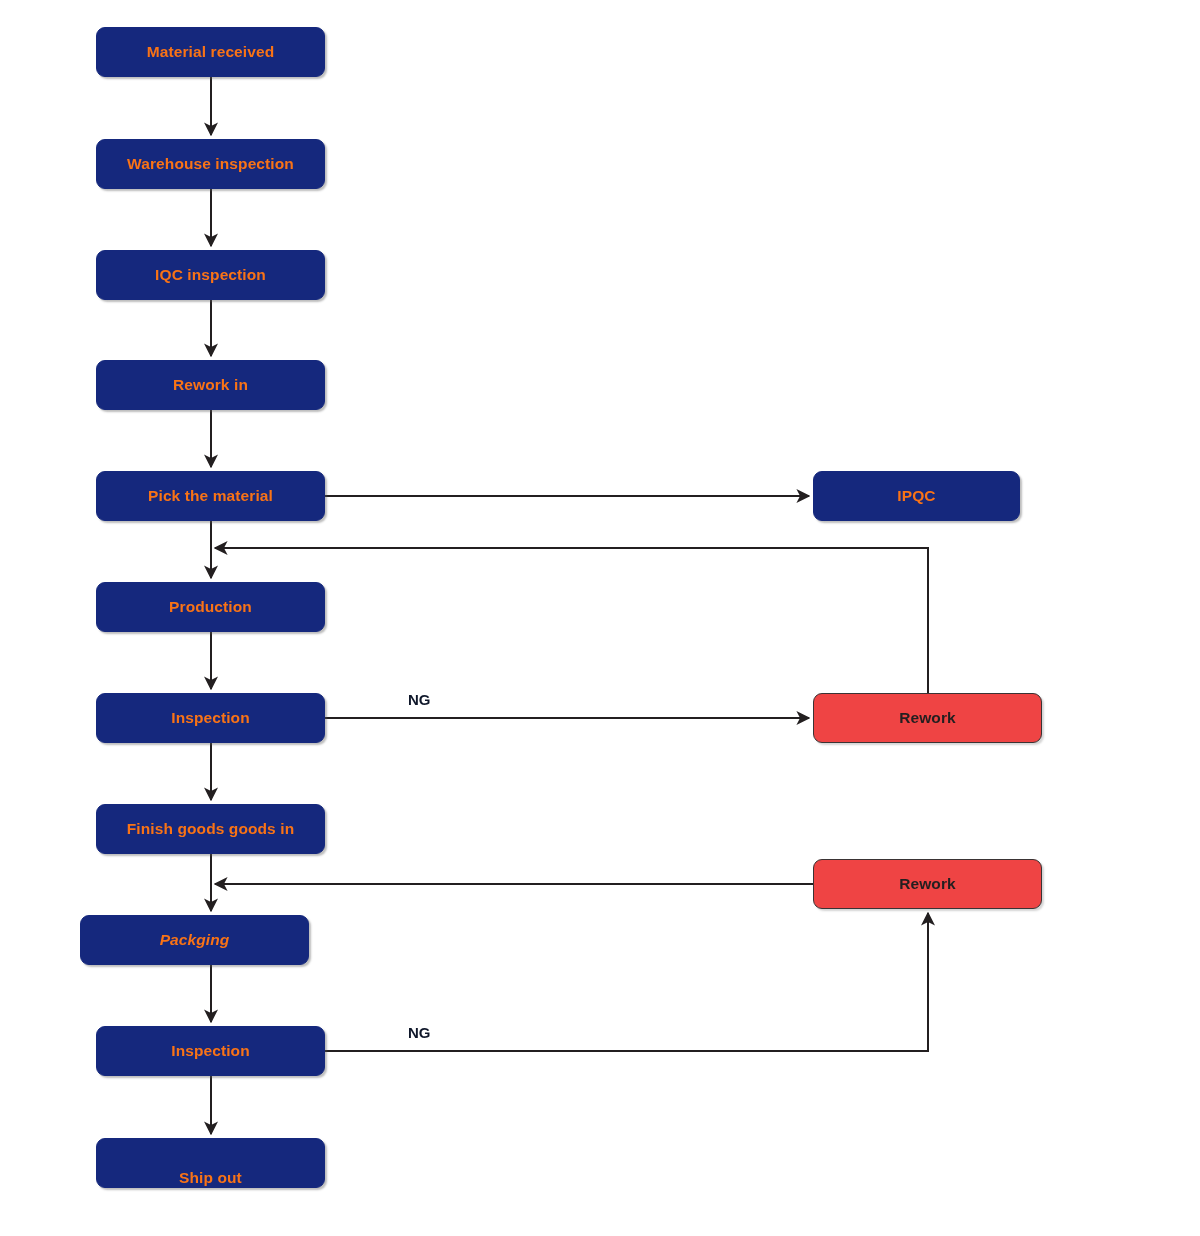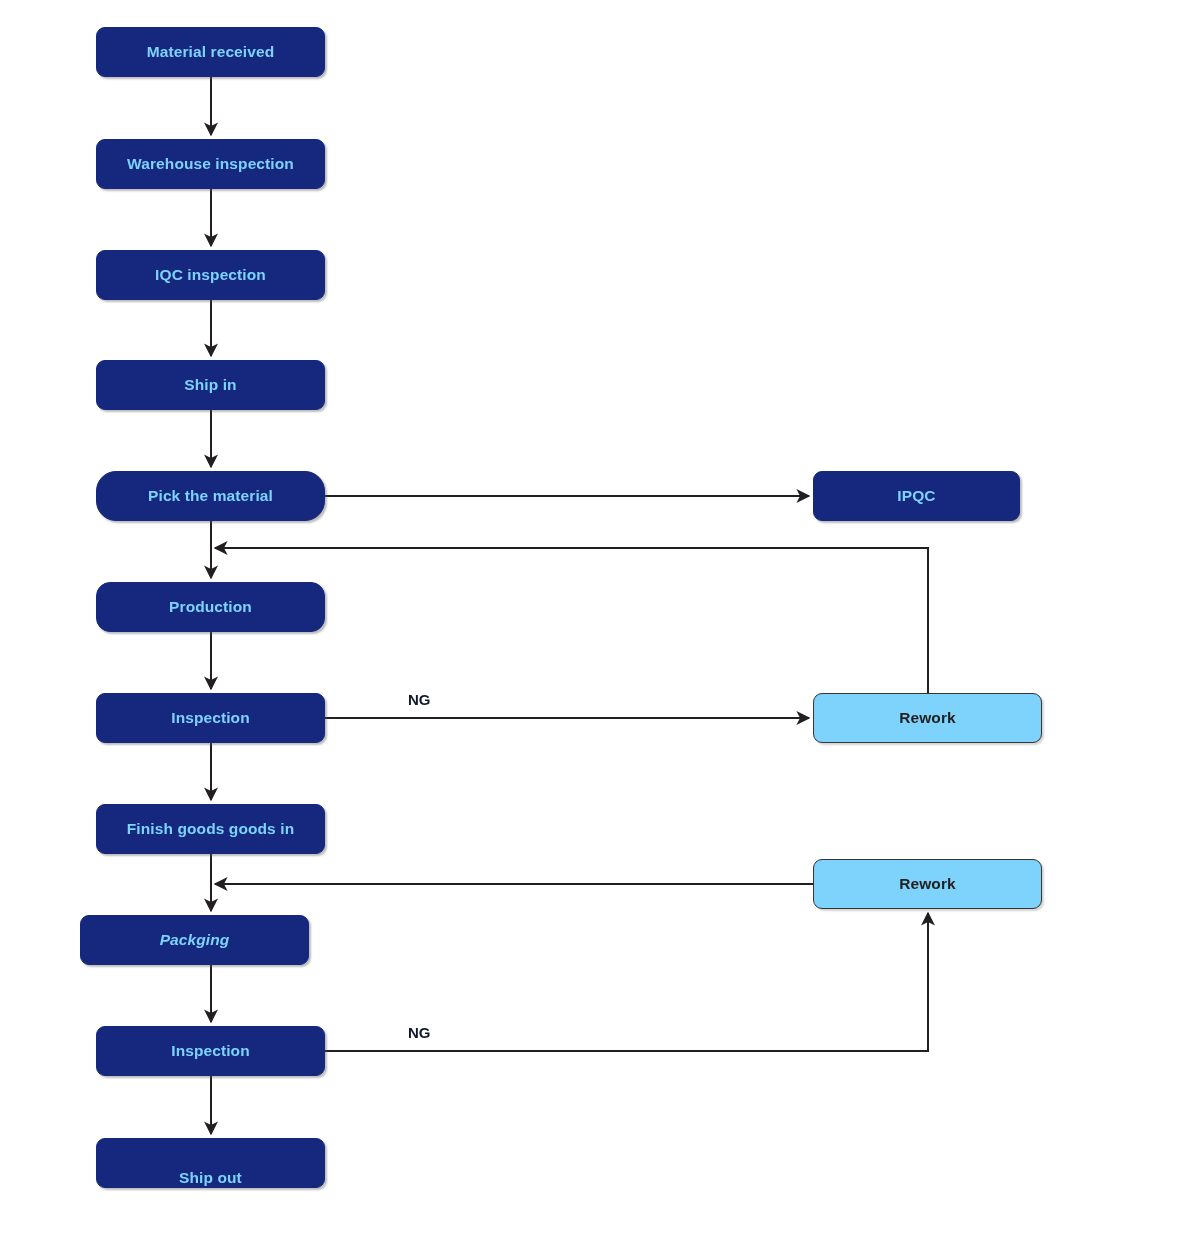--- a/index.html
+++ b/index.html
@@ -32,26 +32,26 @@
     align-items: center;
     justify-content: center;
     border-radius: 9px;
     font-size: 15.5px;
     font-weight: bold;
     letter-spacing: 0.1px;
     white-space: nowrap;
   }
   .node.process {
     background: #15287d;
-    color: #7dd3fc;
+    color: #f97316;
     border: 1px solid #15287d;
     box-shadow: 2px 2px 2px rgba(90, 90, 90, 0.40);
   }
   .node.rework {
-    background: #7dd3fc;
+    background: #ef4444;
     color: #231f20;
     border: 1.4px solid #3a3334;
     box-shadow: 2px 2px 2px rgba(120, 120, 120, 0.32);
   }
   .edge-label {
     position: absolute;
     font-size: 15px;
     font-weight: bold;
     color: #0f172a;
     white-space: nowrap;
@@ -109,32 +109,32 @@
 
   <div class="node process" style="left:96px; top:250px; width:229px; height:50px;">
     <span>IQC inspection</span>
   </div>
 
   <div class="node process" style="left:96px; top:139px; width:229px; height:50px;">
     <span>Warehouse inspection</span>
   </div>
 
   <div class="node process" style="left:96px; top:360px; width:229px; height:50px;">
-    <span>Ship in</span>
+    <span>Rework in</span>
   </div>
 
-  <div class="node process" style="left:96px; top:471px; width:229px; height:50px;border-radius:20px;">
+  <div class="node process" style="left:96px; top:471px; width:229px; height:50px;">
     <span>Pick the material</span>
   </div>
 
   <div class="node process" style="left:813px; top:471px; width:207px; height:50px;">
     <span>IPQC</span>
   </div>
 
-  <div class="node process" style="left:96px; top:582px; width:229px; height:50px;border-radius:14px;">
+  <div class="node process" style="left:96px; top:582px; width:229px; height:50px;">
     <span>Production</span>
   </div>
 
   <div class="node process" style="left:96px; top:693px; width:229px; height:50px;">
     <span>Inspection</span>
   </div>
 
   <div class="node rework" style="left:813px; top:693px; width:229px; height:50px;">
     <span>Rework</span>
   </div>

